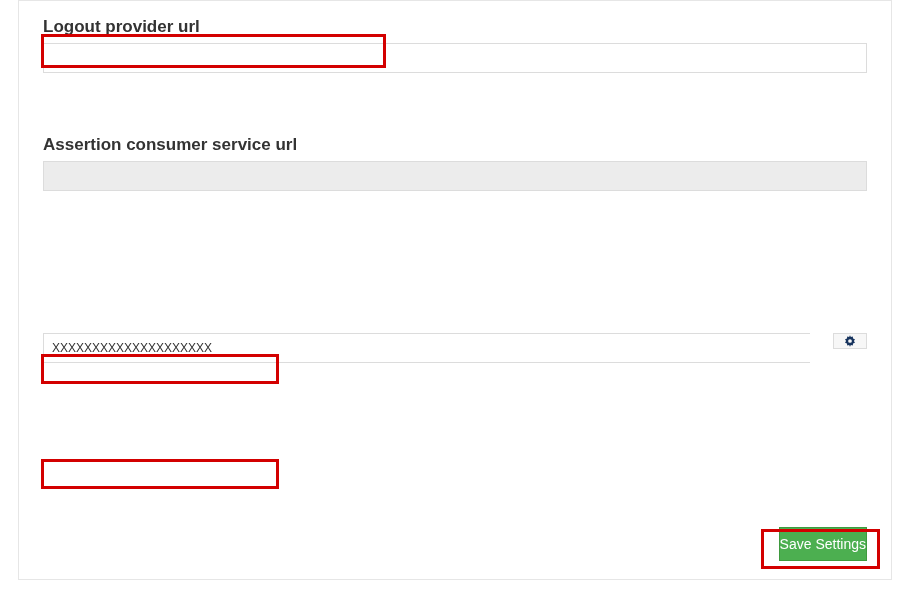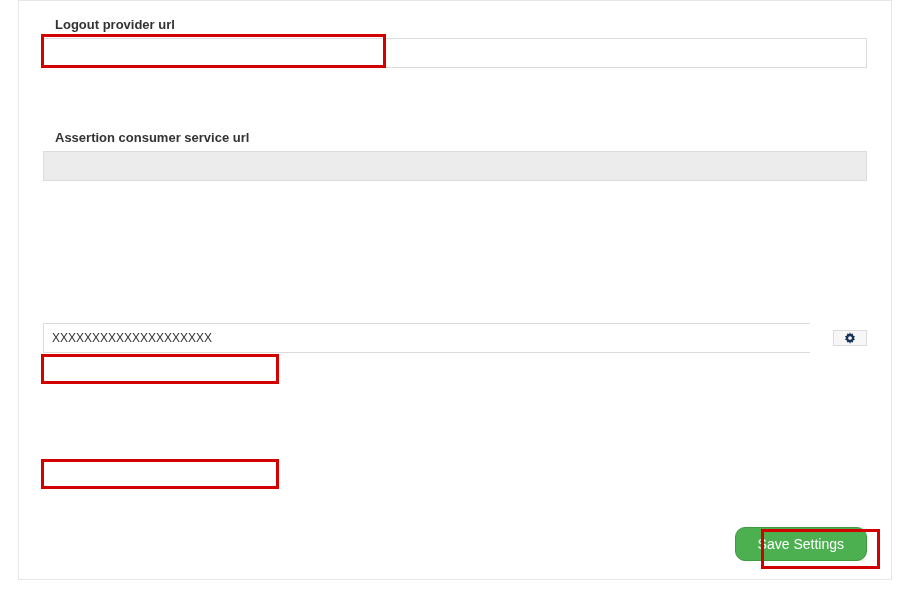--- a/index.html
+++ b/index.html
@@ -22,26 +22,25 @@
       height: 580px;
       position: relative;
     }
     .field-group {
       margin-top: 20px;
     }
     .field-group.first {
       margin-top: 16px;
     }
     .field-label {
-      font-size: 13px;
+      font-size: 17px;
       font-weight: 700;
       color: #333;
       margin-bottom: 6px;
       display: block;
-      margin-left: 12px;
     }
     .field-input {
       width: 100%;
       height: 30px;
       border: 1px solid #dcdcdc;
       background: #ffffff;
       padding: 4px 8px;
       font-size: 12px;
       color: #333;
       outline: none;
@@ -81,21 +80,21 @@
       height: 30px;
     }
     .highlight-btn {
       top: 529px;
       left: 761px;
       width: 119px;
       height: 40px;
     }
     .fingerprint-wrap {
       display: flex;
-      align-items: center;
+      align-items: flex-start;
       gap: 23px;
     }
     .fingerprint-wrap .field-input {
       flex: 1;
       border-right: none;
     }
     .icon-button {
       width: 34px;
       border: 1px solid #dcdcdc;
       background: #f7f7f7;
@@ -108,24 +107,24 @@
       position: absolute;
       right: 24px;
       bottom: 18px;
     }
     .save-btn {
       background: #59b359;
       background: linear-gradient(#5cb85c, #4cae4c);
       background: #4fae4f;
       color: #fff;
       border: 1px solid #449d44;
-      padding: 8px 22px;
+      padding: 8px 0;
       font-size: 14px;
       cursor: pointer;
-      border-radius: 10px;
+      border-radius: 0;
     }
     .save-btn {
       background: #4cae4c;
     }
     .save-btn {
       background: #49a749;
       background: #4cae4c;
     }
     .save-btn {
       background: #49a749;

